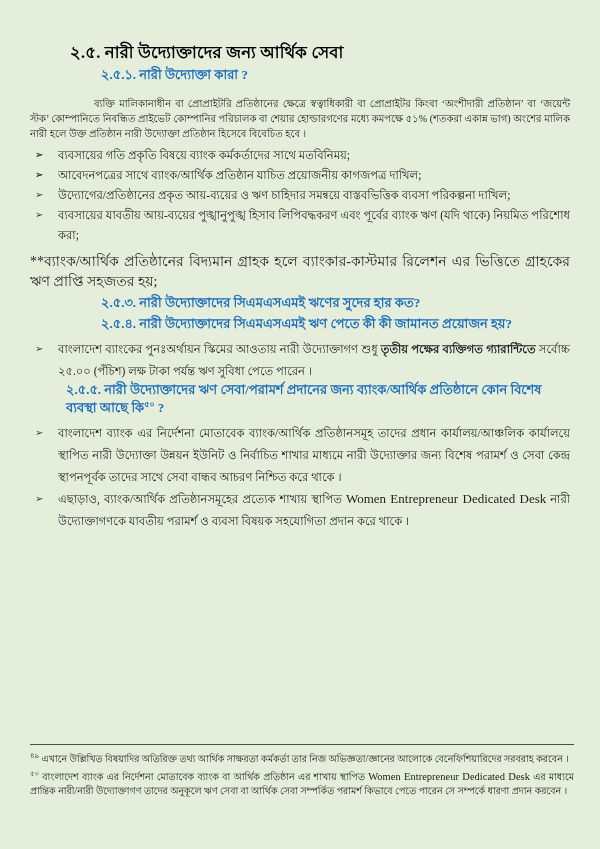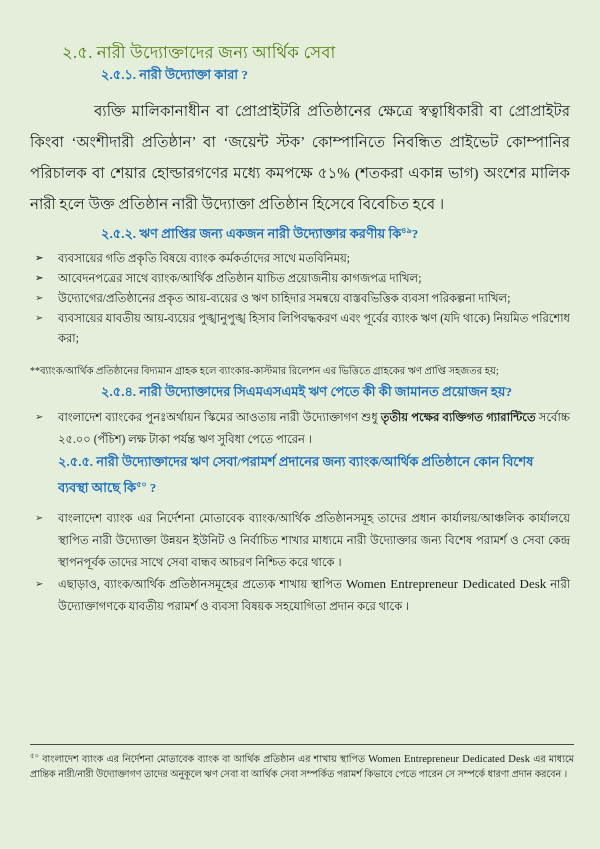--- a/index.html
+++ b/index.html
@@ -10,55 +10,55 @@
     color:#1e1e1e;
   }
   .page {
     position:relative;
     width:600px; height:849px;
     padding:42px 30px 0 30px;
     overflow:hidden;
     background:#e5eedb;
   }
   .title {
-    font-size:16.5px; font-weight:normal;
-    color:#4d7c0f;
-    margin-left:32px;
+    font-size:16.5px; font-weight:bold;
+    color:#000000;
+    margin-left:40px;
     line-height:22px;
     letter-spacing:.2px;
   }
   h2.sec {
     font-size:13px; font-weight:bold;
     color:#1d6fba;
     line-height:21px;
     margin:0 6px 0 71px;
   }
-  h2.sec-wide { margin-left:28px; line-height:23px; }
+  h2.sec-wide { margin-left:36px; line-height:15px; }
   h2.sec sup { font-size:8px; vertical-align:super; }
   p.body {
-    font-size:15px; line-height:31px;
+    font-size:10px; line-height:15px;
     text-align:justify;
   }
   p.indent { text-indent:64px; }
   ul.blist { list-style:none; }
   li.bullet {
     position:relative;
     padding-left:28px;
     font-size:11.5px; line-height:20px;
     text-align:justify;
   }
   ul.blist-wide li.bullet { line-height:22px; }
   .arr {
     position:absolute; left:5px; top:0;
     font-size:10px; color:#333a33;
   }
   .note {
-    font-size:10px; line-height:20px;
+    font-size:14px; line-height:20px;
     text-align:justify;
-    margin-top:13px;
+    margin-top:7px;
   }
   .bold-inline { font-weight:bold; }
   .en-serif {
     font-family:Liberation Serif, serif;
     font-size:13px;
   }
   .footer {
     position:absolute;
     left:30px; right:26px; top:744px;
     border-top:1px solid #4a4a4a;
@@ -83,43 +83,44 @@
 </head>
 <body>
 
 <div class="page">
 
   <div class="title">২.৫.  নারী উদ্যোক্তাদের জন্য আর্থিক সেবা</div>
 
   <h2 class="sec mt-h1">২.৫.১.  নারী উদ্যোক্তা কারা ?</h2>
   <p class="body indent mt-p">ব্যক্তি মালিকানাধীন বা প্রোপ্রাইটরি প্রতিষ্ঠানের ক্ষেত্রে স্বত্বাধিকারী বা প্রোপ্রাইটর কিংবা ‘অংশীদারী প্রতিষ্ঠান’ বা ‘জয়েন্ট স্টক’ কোম্পানিতে নিবন্ধিত প্রাইভেট কোম্পানির পরিচালক বা শেয়ার হোল্ডারগণের মধ্যে কমপক্ষে ৫১% (শতকরা একান্ন ভাগ) অংশের মালিক নারী হলে উক্ত প্রতিষ্ঠান নারী উদ্যোক্তা প্রতিষ্ঠান হিসেবে বিবেচিত হবে ।</p>
 
-  <h2 class="sec mt-h"><span>২.৫.২.  ঋণ প্রাপ্তির জন্য একজন নারী উদ্যোক্তার করণীয় কি</span><sup>৪৯</sup><span>?</span></h2>
 
   <ul class="blist mt-ul">
     <li class="bullet"><span class="arr">➢</span></li>
     <li class="bullet"><span class="arr">➢</span><span>ব্যবসায়ের গতি প্রকৃতি বিষয়ে ব্যাংক কর্মকর্তাদের সাথে মতবিনিময়;</span></li>
     <li class="bullet"><span class="arr">➢</span></li>
     <li class="bullet"><span class="arr">➢</span><span>আবেদনপত্রের সাথে ব্যাংক/আর্থিক প্রতিষ্ঠান যাচিত প্রয়োজনীয় কাগজপত্র দাখিল;</span></li>
     <li class="bullet"><span class="arr">➢</span><span>উদ্যোগের/প্রতিষ্ঠানের প্রকৃত আয়-ব্যয়ের ও ঋণ চাহিদার সমন্বয়ে বাস্তবভিত্তিক ব্যবসা পরিকল্পনা দাখিল;</span></li>
     <li class="bullet"><span class="arr">➢</span><span>ব্যবসায়ের যাবতীয় আয়-ব্যয়ের পুঙ্খানুপুঙ্খ হিসাব লিপিবদ্ধকরণ এবং পূর্বের ব্যাংক ঋণ (যদি থাকে) নিয়মিত পরিশোধ করা;</span></li>
   </ul>
 
   <p class="note">**ব্যাংক/আর্থিক প্রতিষ্ঠানের বিদ্যমান গ্রাহক হলে ব্যাংকার-কাস্টমার রিলেশন এর ভিত্তিতে গ্রাহকের ঋণ প্রাপ্তি সহজতর হয়;</p>
 
+  <h2 class="sec mt-h2">২.৫.৩.  নারী উদ্যোক্তাদের সিএমএসএমই ঋণের সুদের হার কত?</h2>
 
   <h2 class="sec mt-h3">২.৫.৪.  নারী উদ্যোক্তাদের সিএমএসএমই ঋণ পেতে কী কী জামানত প্রয়োজন হয়?</h2>
   <ul class="blist blist-wide mt-ul">
     <li class="bullet"><span class="arr">➢</span><span>বাংলাদেশ ব্যাংকের পুনঃঅর্থায়ন স্কিমের আওতায় নারী উদ্যোক্তাগণ শুধু </span><span class="bold-inline">তৃতীয় পক্ষের ব্যক্তিগত গ্যারান্টিতে</span><span> সর্বোচ্চ ২৫.০০ (পঁচিশ) লক্ষ টাকা পর্যন্ত ঋণ সুবিধা পেতে পারেন ।</span></li>
   </ul>
 
   <h2 class="sec sec-wide mt-h4"><span>২.৫.৫.  নারী উদ্যোক্তাদের ঋণ সেবা/পরামর্শ প্রদানের জন্য ব্যাংক/আর্থিক প্রতিষ্ঠানে কোন বিশেষ ব্যবস্থা আছে কি</span><sup>৫০</sup><span> ?</span></h2>
 
   <ul class="blist blist-wide mt-ul2">
     <li class="bullet"><span class="arr">➢</span><span>বাংলাদেশ ব্যাংক এর নির্দেশনা মোতাবেক ব্যাংক/আর্থিক প্রতিষ্ঠানসমূহ তাদের প্রধান কার্যালয়/আঞ্চলিক কার্যালয়ে স্থাপিত নারী উদ্যোক্তা উন্নয়ন ইউনিট ও নির্বাচিত শাখার মাধ্যমে নারী উদ্যোক্তার জন্য বিশেষ পরামর্শ ও সেবা কেন্দ্র স্থাপনপূর্বক তাদের সাথে সেবা বান্ধব আচরণ নিশ্চিত করে থাকে ।</span></li>
     <li class="bullet"><span class="arr">➢</span><span>এছাড়াও, ব্যাংক/আর্থিক প্রতিষ্ঠানসমূহের প্রত্যেক শাখায় স্থাপিত </span><span class="en-serif">Women Entrepreneur Dedicated Desk</span><span> নারী উদ্যোক্তাগণকে যাবতীয় পরামর্শ ও ব্যবসা বিষয়ক সহযোগিতা প্রদান করে থাকে ।</span></li>
   </ul>
 
   <div class="footer">
+    <p class="footnote"><sup>৪৯</sup><span> এখানে উল্লিখিত বিষয়াদির অতিরিক্ত তথ্য আর্থিক সাক্ষরতা কর্মকর্তা তার নিজ অভিজ্ঞতা/জ্ঞানের আলোকে বেনেফিশিয়ারিদের সরবরাহ করবেন ।</span></p>
     <p class="footnote"><sup>৫০</sup><span> বাংলাদেশ ব্যাংক এর নির্দেশনা মোতাবেক ব্যাংক বা আর্থিক প্রতিষ্ঠান এর শাখায় স্থাপিত </span><span class="en-serif">Women Entrepreneur Dedicated Desk</span><span> এর মাধ্যমে প্রান্তিক নারী/নারী উদ্যোক্তাগণ তাদের অনুকূলে ঋণ সেবা বা আর্থিক সেবা সম্পর্কিত পরামর্শ কিভাবে পেতে পারেন সে সম্পর্কে ধারণা প্রদান করবেন ।</span></p>
   </div>
 
 </div>
 
 </body></html>

